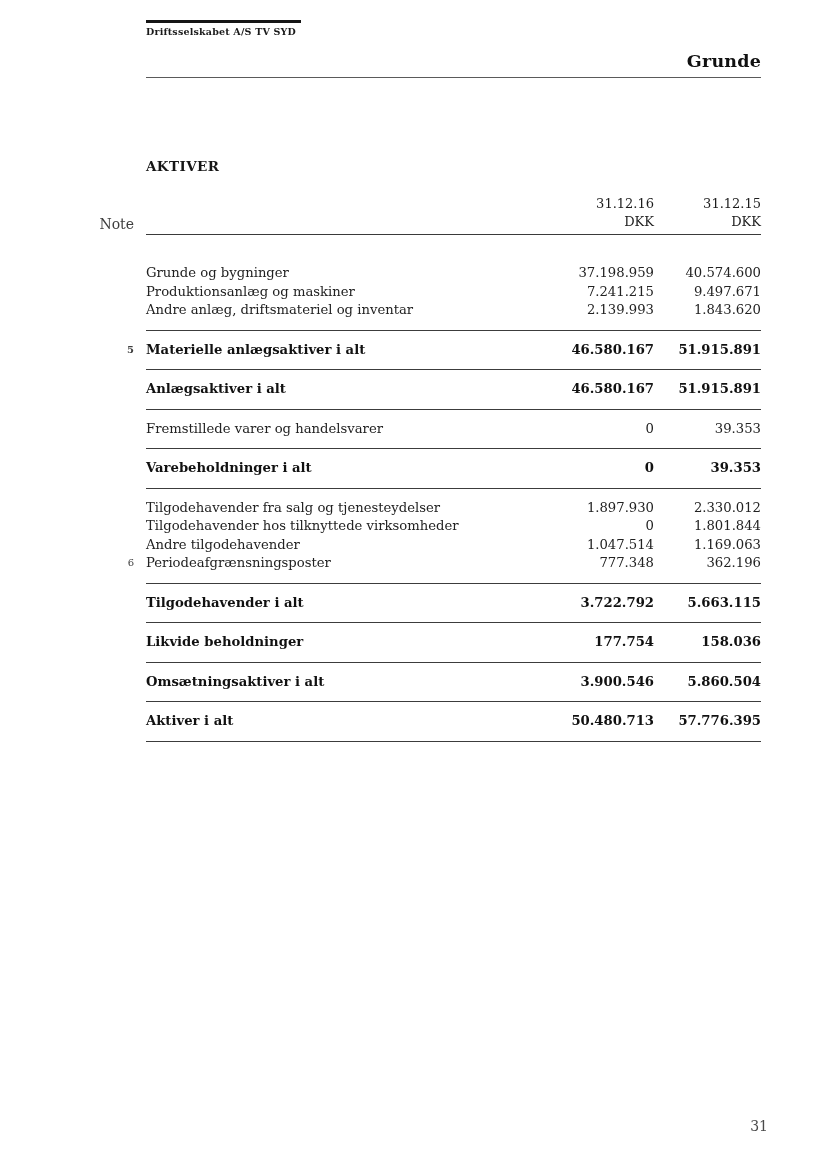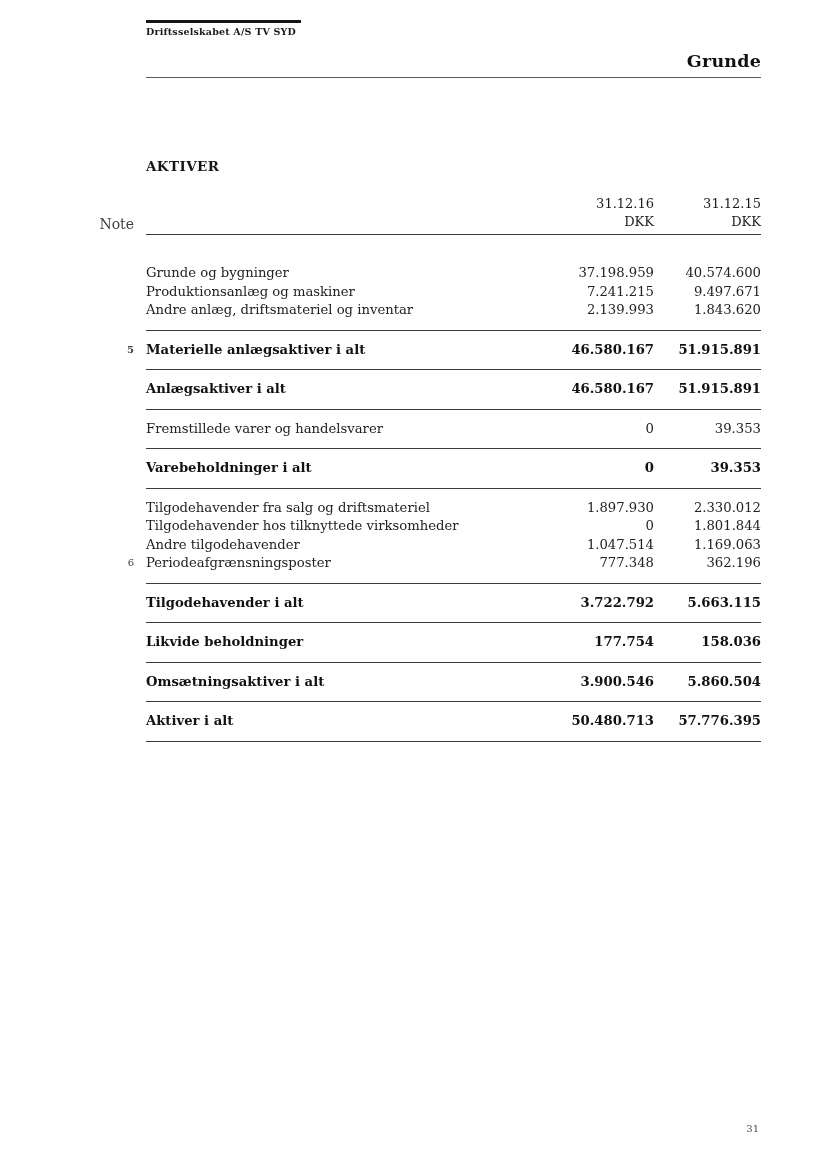--- a/index.html
+++ b/index.html
@@ -106,23 +106,23 @@
     top: 0;
     width: 36px;
     text-align: right;
     font-size: 10px;
     line-height: 18.5px;
     color: #3e3e3e;
   }
   
   .page-number {
     position: absolute;
-    right: 67px;
+    right: 58px;
     bottom: 34px;
-    font-size: 10px;
+    font-size: 14px;
     color: #4a4a4a;
     margin-top: 8px;
   }
 </style>
 </head>
 <body>
 
 <div class="page">
   <div class="content">
 
@@ -198,21 +198,21 @@
             <div class="row total">
               <span class="note-num"></span>
               <span class="label">Varebeholdninger i alt</span>
               <span class="num">0</span>
               <span class="num">39.353</span>
             </div>
           </div>
           <div class="section">
             <div class="row">
               <span class="note-num"></span>
-              <span class="label">Tilgodehavender fra salg og driftsmateriel</span>
+              <span class="label">Tilgodehavender fra salg og tjenesteydelser</span>
               <span class="num">1.897.930</span>
               <span class="num">2.330.012</span>
             </div>
             <div class="row">
               <span class="note-num"></span>
               <span class="label">Tilgodehavender hos tilknyttede virksomheder</span>
               <span class="num">0</span>
               <span class="num">1.801.844</span>
             </div>
             <div class="row">

